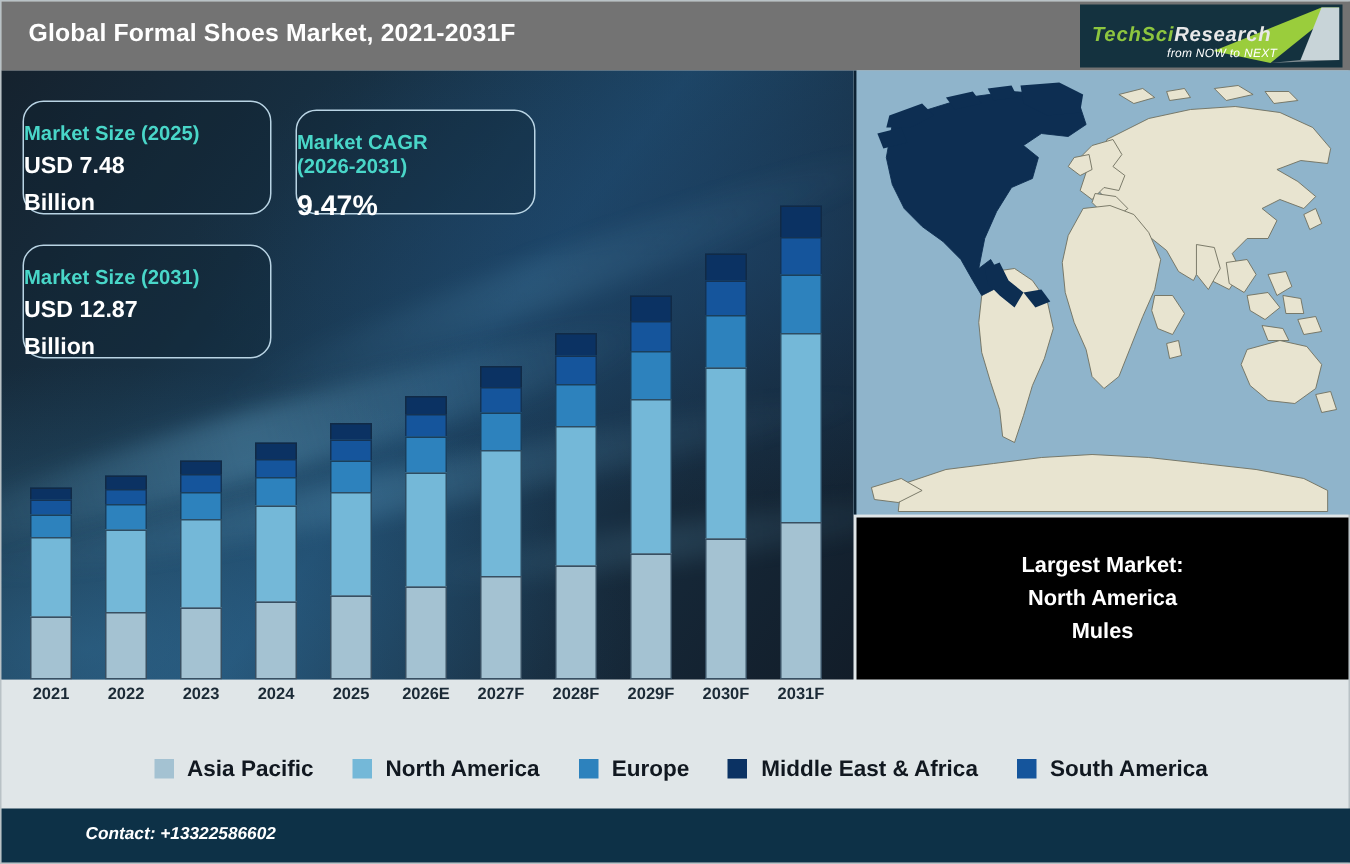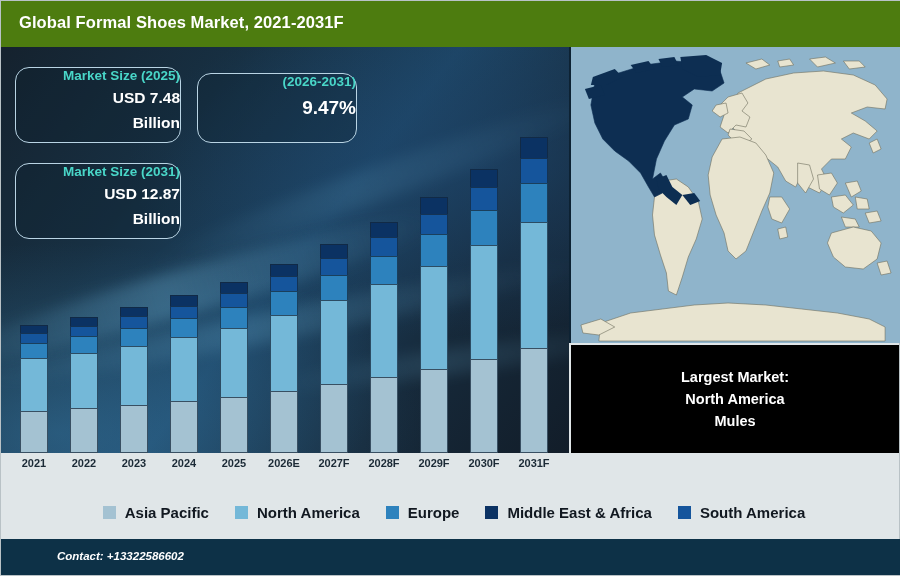--- a/index.html
+++ b/index.html
@@ -13,21 +13,21 @@
   #infographic {
     width: 900px; height: 576px;
     position: relative;
     background: #e0e6e8;
     border: 1px solid #b9c2c6;
   }
 
   
   .header {
     position: absolute; left: 0; top: 0; width: 900px; height: 46px;
-    background: #4d7c0f;
+    background: #737373;
   }
   .header-title {
     position: absolute; left: 18px; top: 12px;
     font-size: 16.5px; font-weight: bold; color: #ffffff;
     letter-spacing: .1px;
   }
   
   .logo-box {
     position: absolute; right: 6px; top: 2px; width: 175px; height: 42px;
     background: #14323f;
@@ -63,22 +63,22 @@
   .sw1 { left: -70px; top: 220px; width: 520px; height: 46px; transform: rotate(-16deg); }
   .sw2 { left: -40px; top: 262px; width: 640px; height: 30px; transform: rotate(-11deg); opacity: .7; }
   .sw3 { left: 120px; top: 118px; width: 520px; height: 34px; transform: rotate(-20deg); opacity: .45; }
   .sw4 { left: 250px; top: 300px; width: 420px; height: 26px; transform: rotate(-8deg); opacity: .5; }
 
   
   .stat-card {
     position: absolute;
     border: 1.4px solid #b9d4e4;
     border-radius: 14px;
-    text-align: right;
-    padding-top: 0;
+    text-align: left;
+    padding-top: 13px;
     background: rgba(13,32,48,.30);
   }
   .stat-label {
     color: #49d6c8; font-size: 13.5px; font-weight: bold;
     line-height: 1.22;
   }
   .stat-value {
     color: #ffffff; font-size: 15.5px; font-weight: bold;
     line-height: 1.3; margin-top: 4px;
   }
@@ -150,35 +150,47 @@
   #footer-email   { right: 56px; }
 </style>
 </head>
 <body>
 
 <div id="infographic">
 
   <div class="header">
     <div class="header-title">Global Formal Shoes Market, 2021-2031F</div>
 
+    <div class="logo-box">
+      <svg class="logo-arrow" width="86" height="40" viewBox="0 0 86 40">
+        <polygon points="2,30 74,1 86,1 40,38" fill="#9acd3c"></polygon>
+        <polygon points="74,1 86,1 86,36 60,36" fill="#c8d4d8"></polygon>
+        <polygon points="40,38 86,36 60,36" fill="#7c8a90"></polygon>
+      </svg>
+      <div class="logo-text">
+        <span class="logo-tech">TechSci</span><span class="logo-res">Research</span>
+      </div>
+      <div class="logo-tag">from NOW to NEXT</div>
+    </div>
   </div>
 
   <div class="chart-panel">
     <div class="swoosh sw1"></div>
     <div class="swoosh sw2"></div>
     <div class="swoosh sw3"></div>
     <div class="swoosh sw4"></div>
 
     <div class="stat-card" id="card-size-2025">
       <div class="stat-label">Market Size (2025)</div>
       <div class="stat-value">USD 7.48</div>
       <div class="stat-value">Billion</div>
     </div>
 
     <div class="stat-card" id="card-cagr">
+      <div class="stat-label">Market CAGR</div>
       <div class="stat-label">(2026-2031)</div>
       <div class="stat-value big">9.47%</div>
     </div>
 
     <div class="stat-card" id="card-size-2031">
       <div class="stat-label">Market Size (2031)</div>
       <div class="stat-value">USD 12.87</div>
       <div class="stat-value">Billion</div>
     </div>
 

